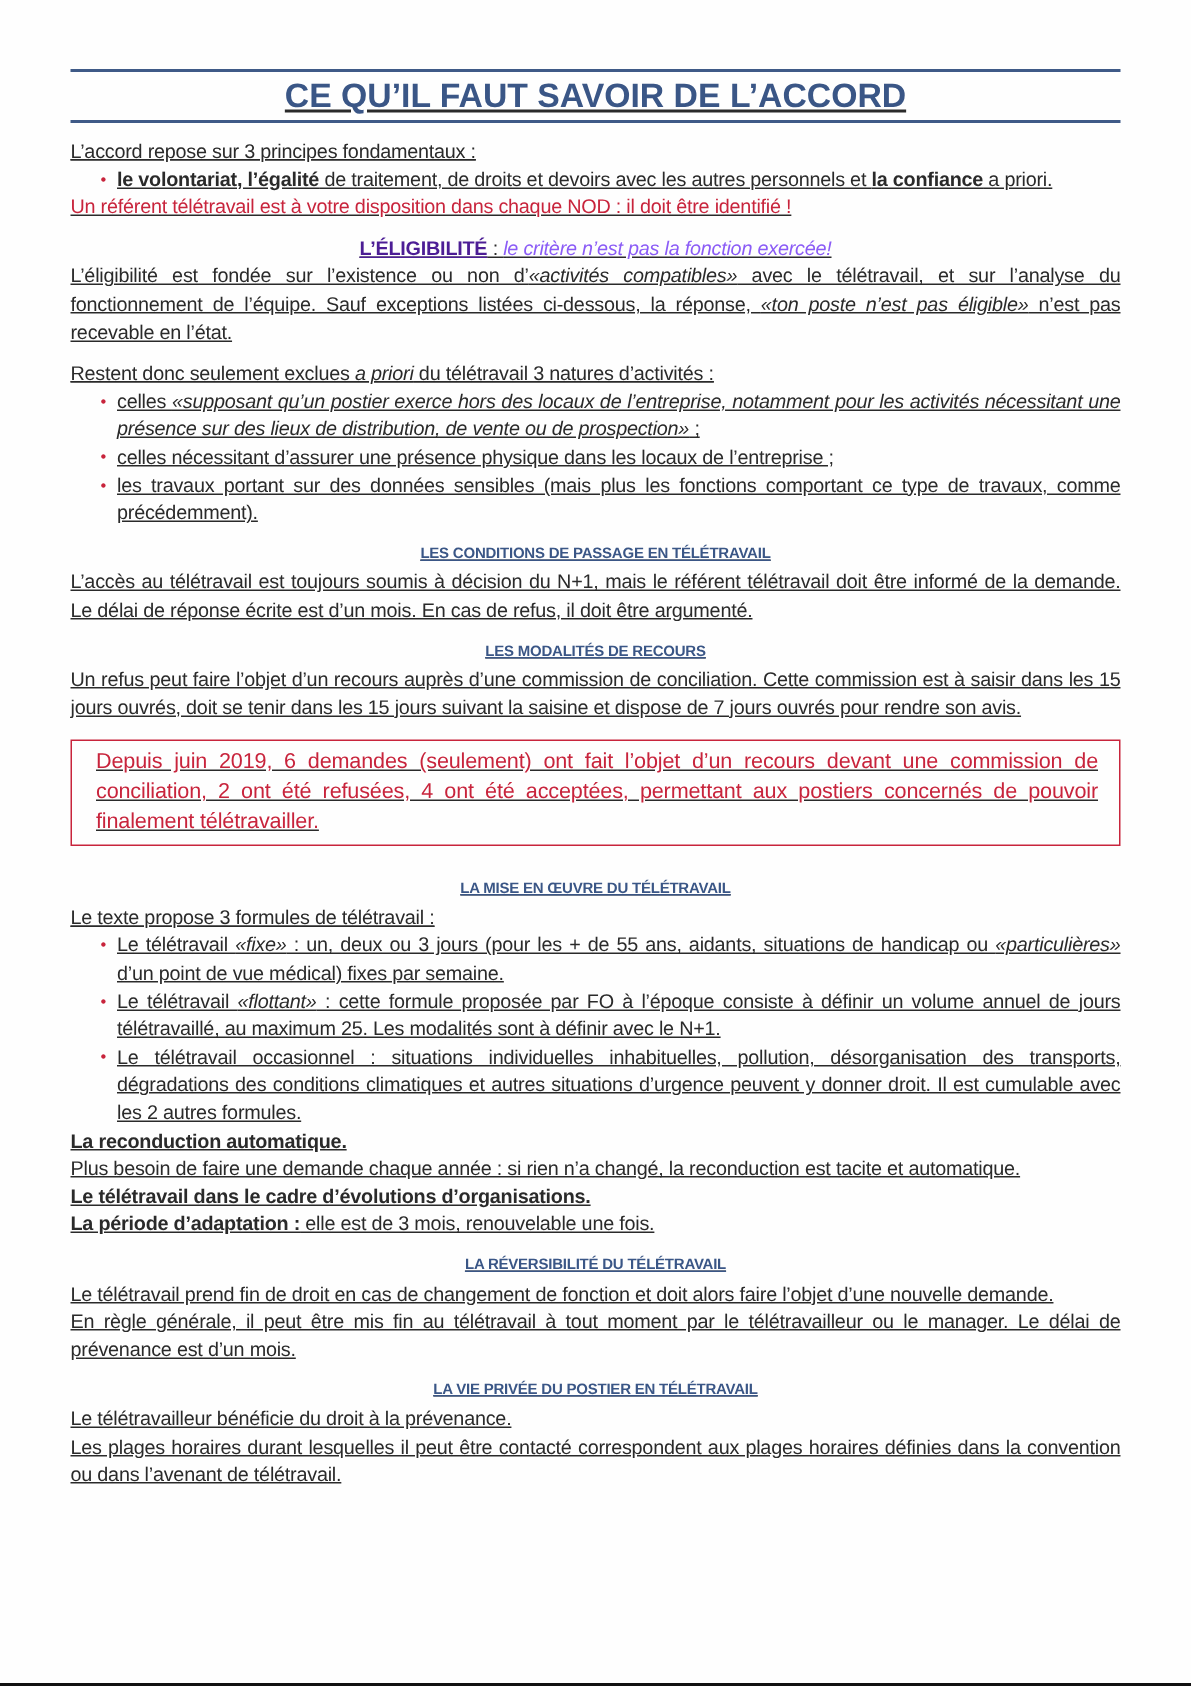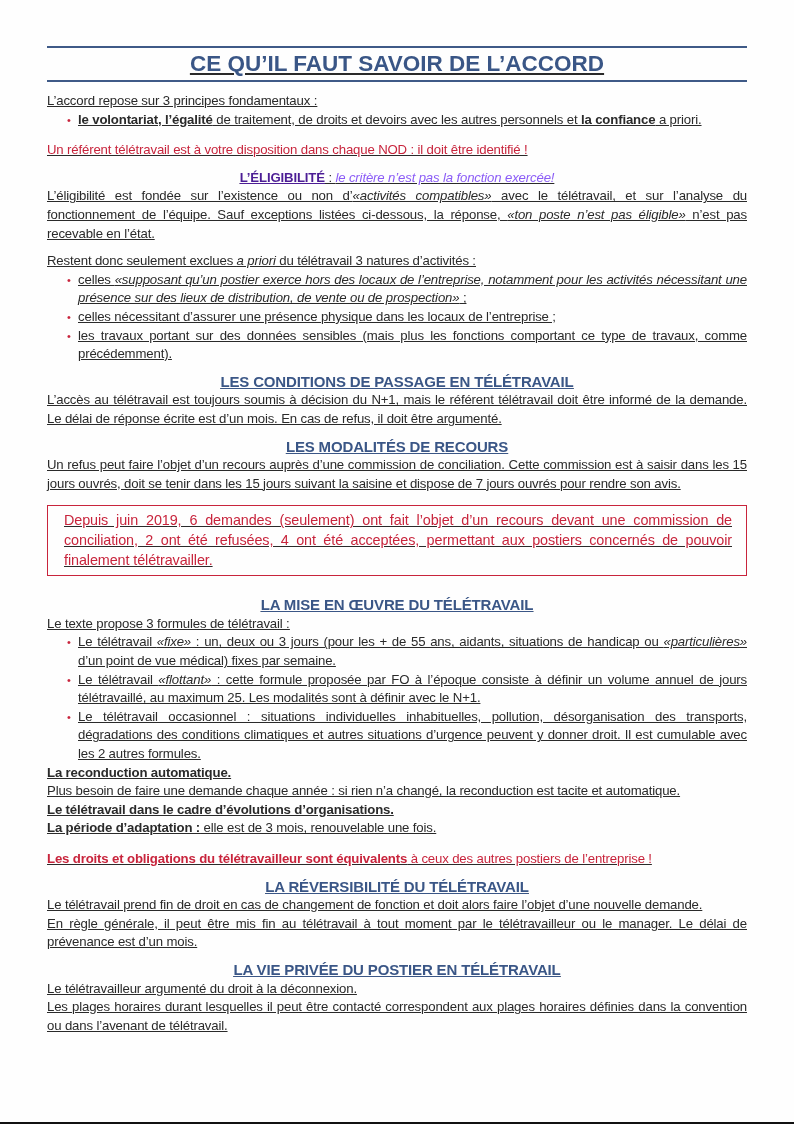--- a/index.html
+++ b/index.html
@@ -2,24 +2,24 @@
 <html><head>
 <meta charset="utf-8">
 <style>
   html, body { margin: 0; padding: 0; background: #fefefe; }
   body { width: 794px; height: 1124px; position: relative; overflow: hidden;
          font-family: "Liberation Sans", sans-serif; color: #2a2a2a; }
   .page { position: absolute; left: 47px; top: 46px; width: 700px; font-size: 13.2px; line-height: 18.6px; letter-spacing: -0.15px; text-decoration: underline; }
   .rule { height: 2px; background: #3f5a87; }
   .title { text-align: center; color: #3a5686; font-size: 22.5px; font-weight: bold; line-height: 30px; margin: 1px 0 1px; letter-spacing: 0; }
   .u { text-decoration: underline; }
-  .red { color: #c8243c; margin-top: 12px; }
+  .red { color: #c8243c; }
   .b { font-weight: bold; }
   .i { font-style: italic; }
-  .h2 { text-align: center; color: #3a5686; font-weight: bold; text-decoration: underline; margin-top: 9px; font-size: 15px; }
+  .h2 { text-align: center; color: #3a5686; font-weight: bold; text-decoration: underline; margin-top: 9px; font-size: 10px; }
   .h2-plain { text-align: center; margin-top: 9px; }
   .h2-plain .h2label { color: #4c1d95; font-weight: bold; text-decoration: underline; }
   .h2-plain .h2sub { color: #8b5cf6; font-style: italic; }
   p { margin: 0; text-align: justify; }
   .gap { height: 9px; }
   ul { margin: 0; padding: 0 0 0 20px; list-style: none; }
   ul li { position: relative; padding-left: 11px; text-align: justify; }
   ul li::before { content: "•"; color: #c8243c; position: absolute; left: 0; top: 0; font-size: 11px; }
   .box { border: 1.5px solid #c8243c; padding: 4px 14px 5px 16px; color: #c8243c; font-size: 14.4px; line-height: 20px; margin: 12px 0 20px; text-align: justify; letter-spacing: -0.1px; }
   .bottom-line { position: absolute; left: 0; right: 0; bottom: 0; height: 2px; background: #111; }
@@ -61,24 +61,23 @@
   <p><span class="u">Le texte propose 3 formules de télétravail :</span></p>
   <ul>
     <li><span>Le télétravail </span><span class="i">«fixe»</span><span> : un, deux ou 3 jours (pour les + de 55 ans, aidants, situations de handicap ou </span><span class="i">«particulières»</span><span> d’un point de vue médical) fixes par semaine.</span></li>
     <li><span>Le télétravail </span><span class="i">«flottant»</span><span> : cette formule proposée par FO à l’époque consiste à définir un volume annuel de jours télétravaillé, au maximum 25. Les modalités sont à définir avec le N+1.</span></li>
     <li><span>Le télétravail occasionnel : situations individuelles inhabituelles, pollution, désorganisation des transports, dégradations des conditions climatiques et autres situations d’urgence peuvent y donner droit. Il est cumulable avec les 2 autres formules.</span></li>
   </ul>
   <p class="b">La reconduction automatique.</p>
   <p>Plus besoin de faire une demande chaque année : si rien n’a changé, la reconduction est tacite et automatique.</p>
   <p class="b">Le télétravail dans le cadre d’évolutions d’organisations.</p>
   <p><span class="b">La période d’adaptation :</span><span> elle est de 3 mois, renouvelable une fois.</span></p>
-  <p class="red"><span class="b">Les droits et obligations du télétravailleur sont équivalents</span><span> à ceux des autres postiers de l’entreprise !</span></p>
 
   <div class="h2">LA RÉVERSIBILITÉ DU TÉLÉTRAVAIL</div>
   <p>Le télétravail prend fin de droit en cas de changement de fonction et doit alors faire l’objet d’une nouvelle demande.</p>
   <p>En règle générale, il peut être mis fin au télétravail à tout moment par le télétravailleur ou le manager. Le délai de prévenance est d’un mois.</p>
 
   <div class="h2">LA VIE PRIVÉE DU POSTIER EN TÉLÉTRAVAIL</div>
-  <p>Le télétravailleur argumenté du droit à la déconnexion.</p>
+  <p>Le télétravailleur bénéficie du droit à la prévenance.</p>
   <p>Les plages horaires durant lesquelles il peut être contacté correspondent aux plages horaires définies dans la convention ou dans l’avenant de télétravail.</p>
 </div>
 
 <div class="bottom-line"></div>
 
 </body></html>

